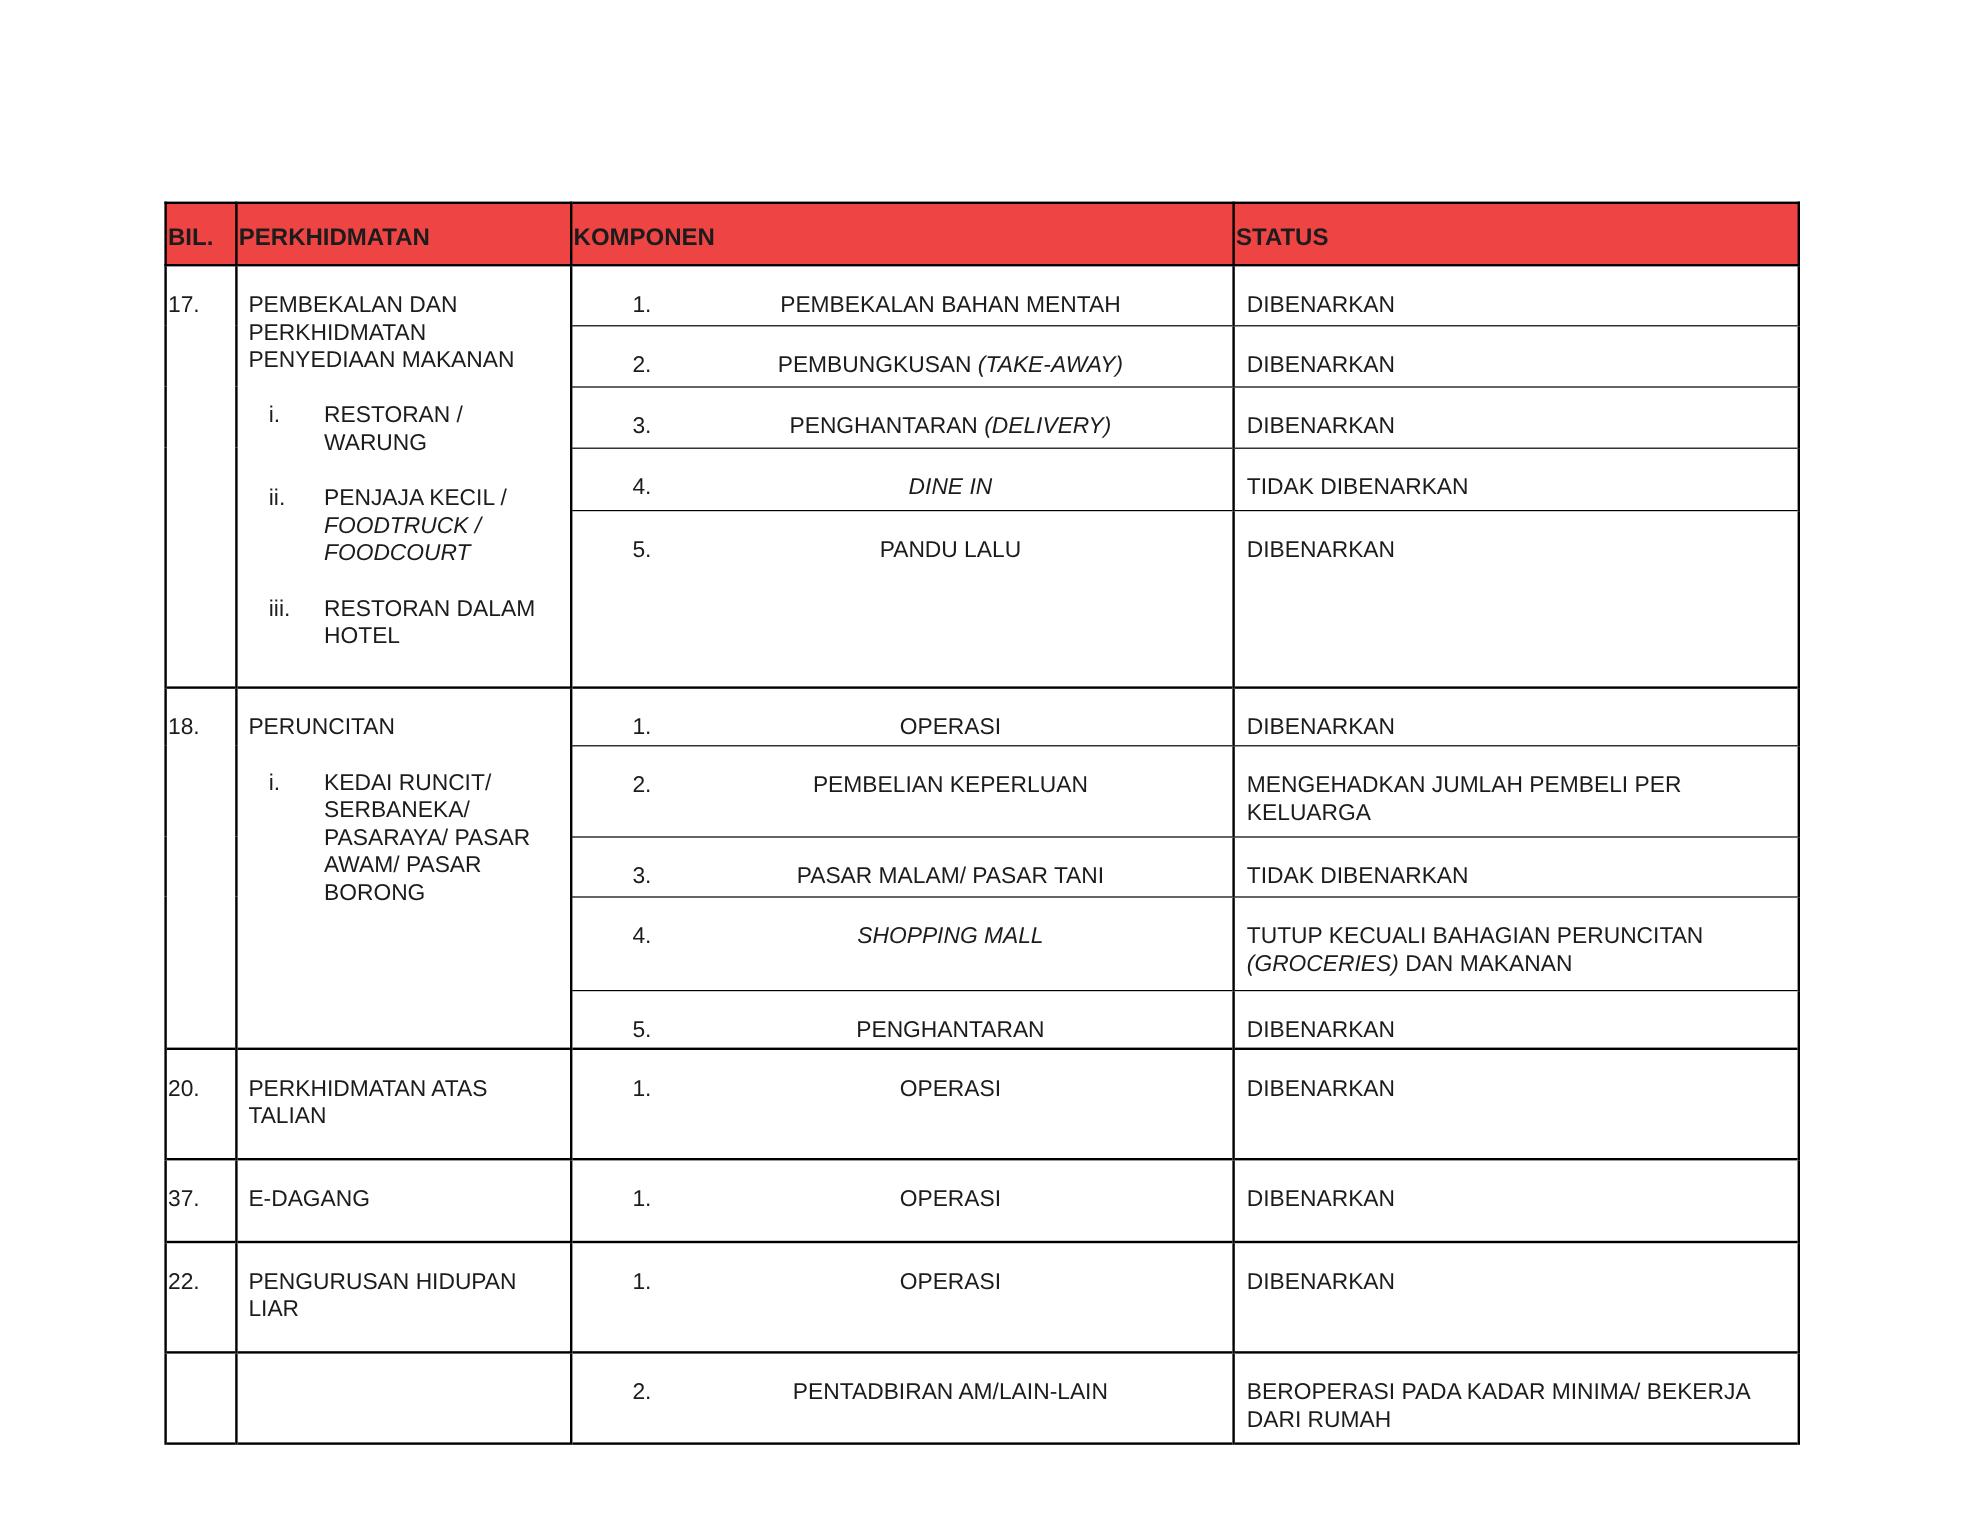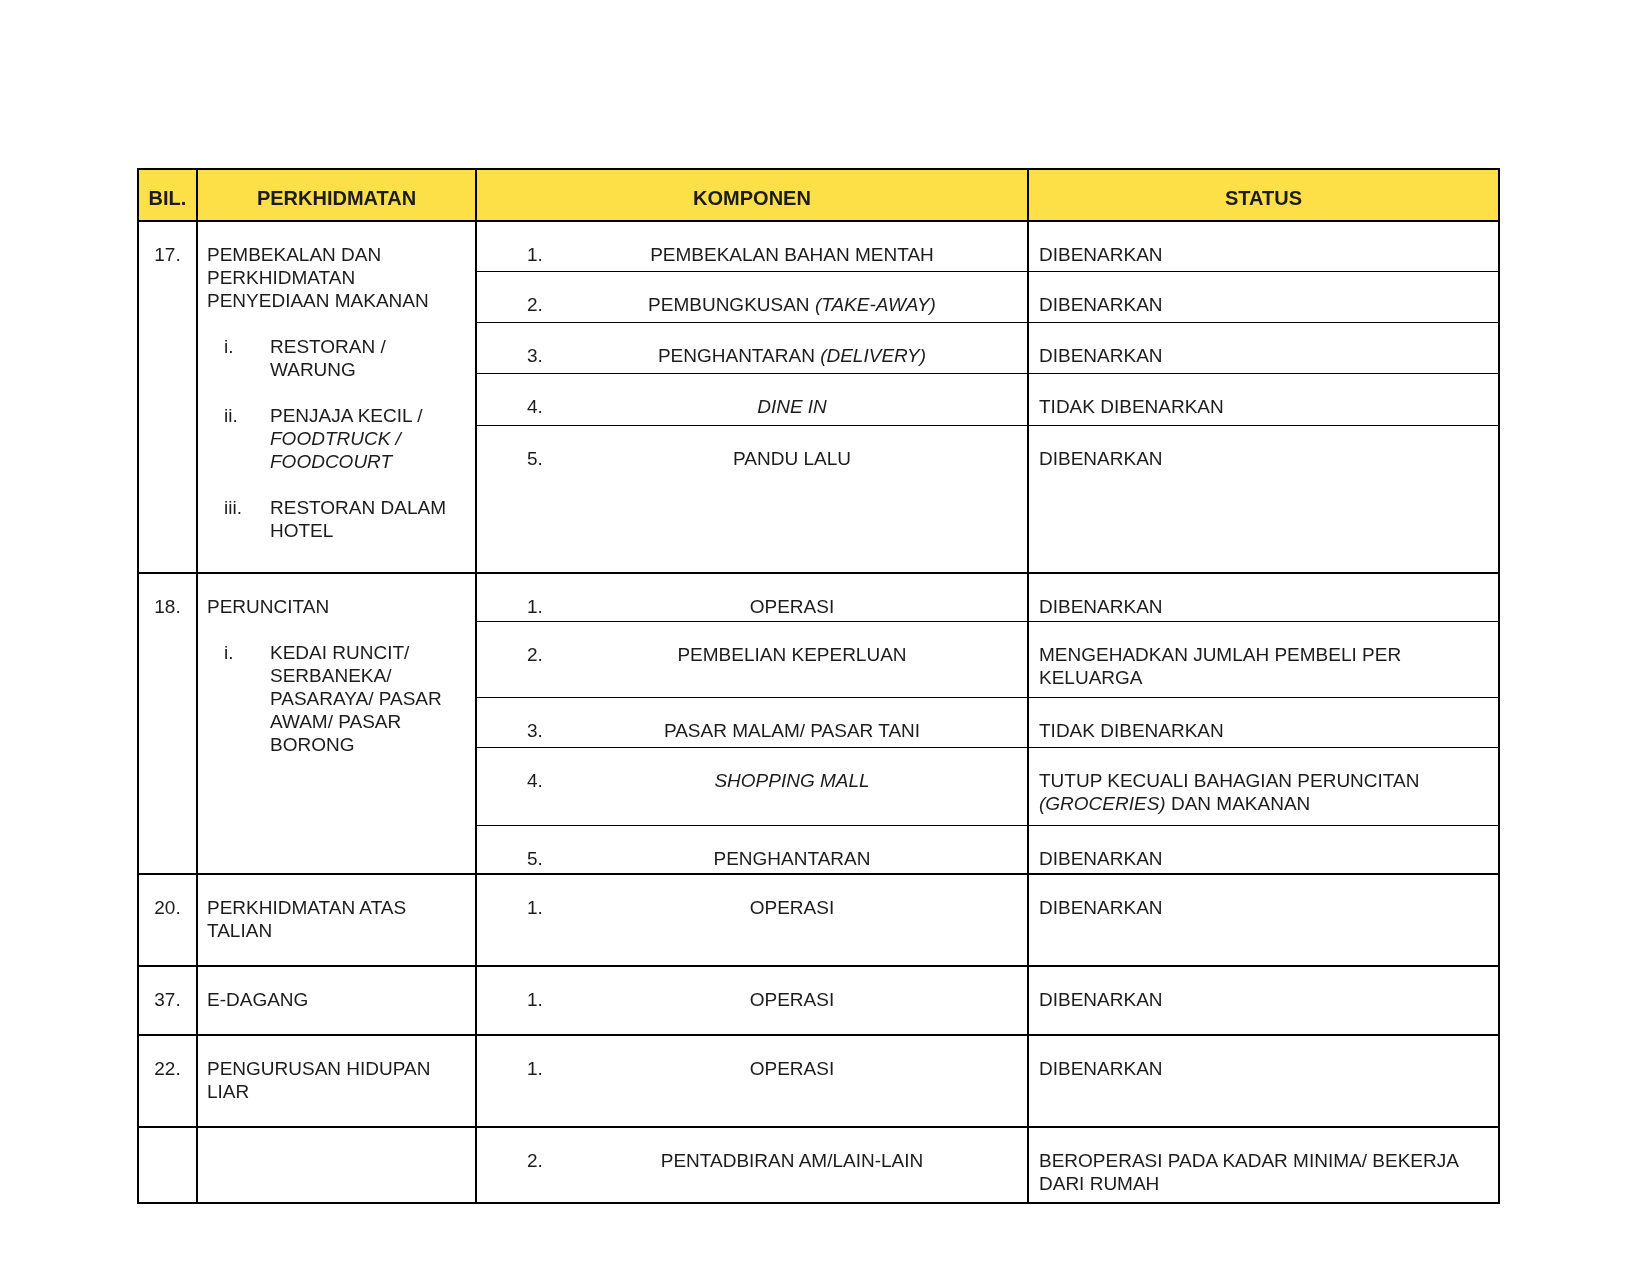--- a/index.html
+++ b/index.html
@@ -16,31 +16,31 @@
     width:1362px;
     table-layout:fixed;
     border-collapse:collapse;
     font-size:19px;
     line-height:23px;
   }
   table.doc-table,
   table.doc-table th{border:2px solid #000;}
   table.doc-table td{border-left:2px solid #000;border-right:2px solid #000;vertical-align:top;}
   thead th{
-    background:#fde047;
+    background:#ef4444;
     font-weight:bold;
     font-size:20px;
-    text-align:center;
+    text-align:left;
     vertical-align:middle;
     padding-top:8px;
   }
   tr.inner td{border-top:1.5px solid #000;}
   tr.gstart td{border-top:2px solid #000;}
   td.bil{
-    text-align:center;
+    text-align:left;
     padding-top:21px;
   }
   td.perk{padding:21px 6px 0 9px;}
   .ptitle{white-space:pre-line;margin:0 0 23px 0;}
   .sub{display:flex;margin:23px 0 0 17px;}
   .sub + .sub{margin-top:23px;}
   .snum{width:46px;flex:none;}
   .stxt{white-space:pre-line;}
   td.komp{padding:21px 8px 0 50px;}
   .item{display:flex;}

